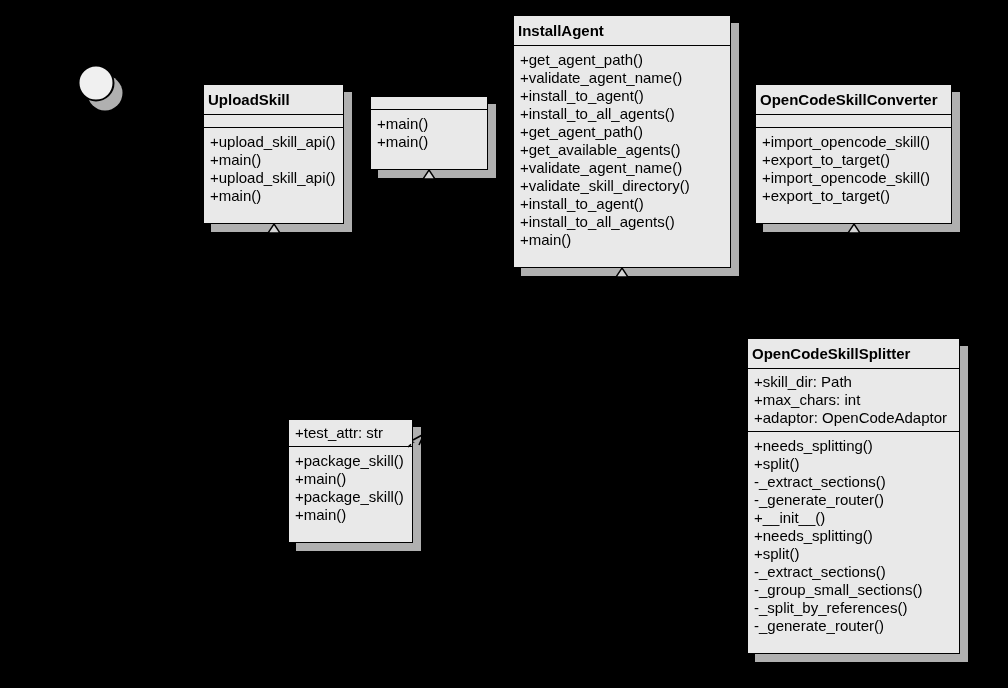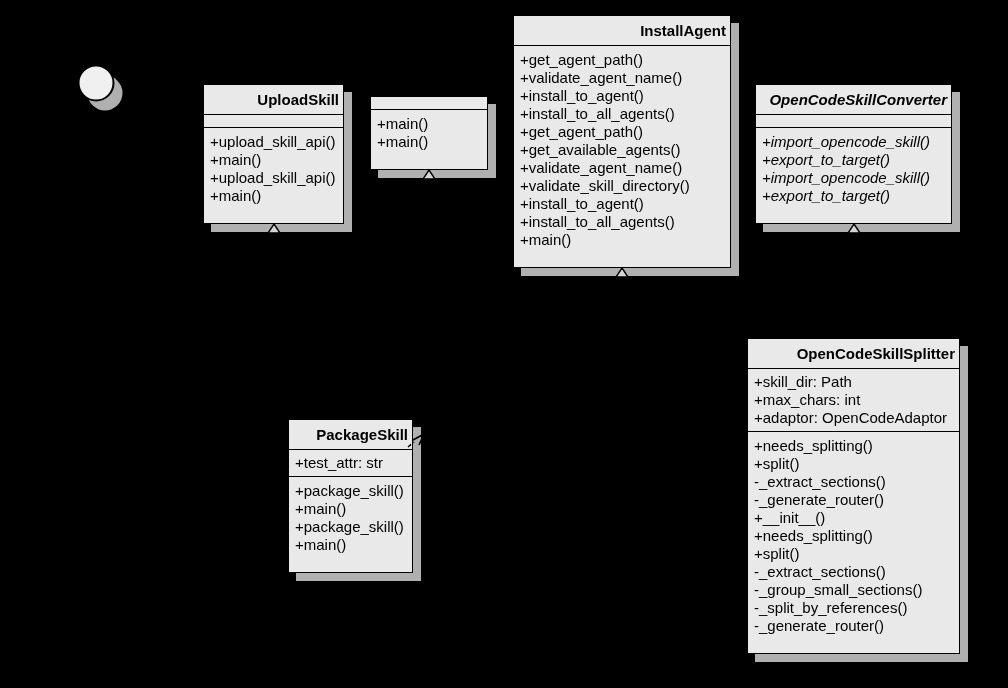--- a/index.html
+++ b/index.html
@@ -18,21 +18,21 @@
     background:#b0b0b0;
   }
   .uml-class .frame{
     position:relative;
     background:#e9e9e9;
     border:1.6px solid #000;
     box-sizing:border-box;
   }
   .uml-title{
     font-weight:bold;font-size:15px;line-height:18px;
-    text-align:right;padding:6px 4px 5px 4px;
+    text-align:left;padding:6px 4px 5px 4px;
     border-bottom:1.6px solid #000;
     white-space:nowrap;overflow:hidden;
   }
   .uml-attrs{
     padding:4px 6px;min-height:11px;
     border-bottom:1.6px solid #000;
     font-size:15px;line-height:18px;
   }
   .uml-attrs:empty{padding:0;min-height:12px;}
   .uml-methods{
@@ -44,21 +44,21 @@
   
   .inherit-arrow{
     position:absolute;top:100%;left:50%;
     transform:translate(-50%,-1px);
   }
 
   
   #box-uploadskill   {left:203px; top:84px;  width:141px;}
   #box-installskill  {left:370px; top:96px;  width:118px;}
   #box-installagent  {left:513px; top:15px;  width:218px;}
-  #box-converter     {left:755px; top:84px;  width:197px;font-style:italic;}
+  #box-converter     {left:755px; top:84px;  width:197px;}
   #box-splitter      {left:747px; top:338px; width:213px;}
   #box-packageskill  {left:288px; top:419px; width:125px;}
 
   #lollipop{position:absolute;left:68px;top:56px;}
   #dep-arrow{position:absolute;left:405px;top:427px;}
 </style>
 </head>
 <body>
 
 <div class="stage">
@@ -160,21 +160,20 @@
           <div class="member">-_group_small_sections()</div>
           <div class="member">-_split_by_references()</div>
           <div class="member">-_generate_router()</div>
         </div>
     </div>
   </div>
 
   <div class="uml-class" id="box-packageskill">
     <div class="shadow"></div>
     <div class="frame">
-      <div class="uml-title">PackageSkill</div>
       <div class="uml-attrs">
           <div class="member">+test_attr: str</div>
         </div>
       <div class="uml-methods">
           <div class="member">+package_skill()</div>
           <div class="member">+main()</div>
           <div class="member">+package_skill()</div>
           <div class="member">+main()</div>
         </div>
     </div>

